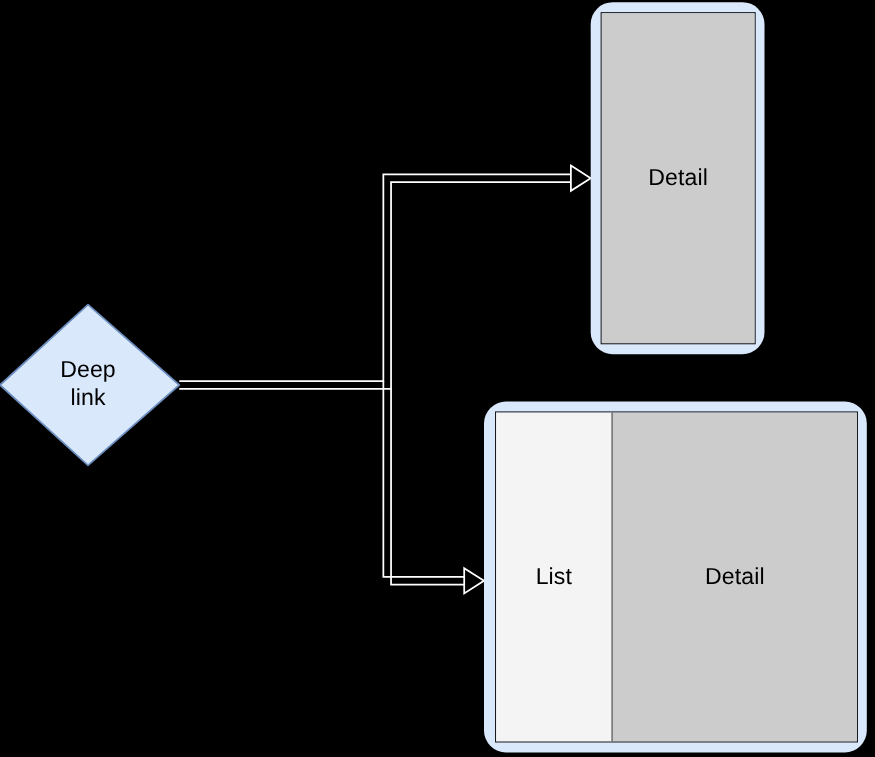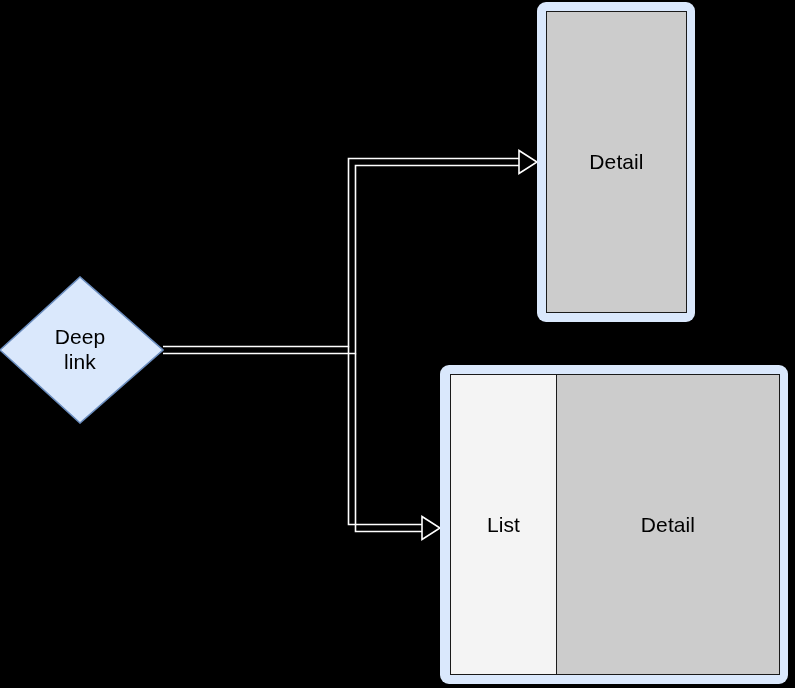--- a/index.html
+++ b/index.html
@@ -57,21 +57,21 @@
     line-height: 1.18;
     text-align: center;
     white-space: pre-line;
     letter-spacing: 0.1px;
   }
 
   
   .device {
     position: absolute;
     background: #dae8fc;
-    border-radius: 9px;
+    border-radius: 20px;
     box-sizing: border-box;
   }
   .device-phone {
     left: 537px;
     top: 2px;
     width: 158px;
     height: 320px;
     padding: 9px 8px 9px 9px;
   }
   .device-tablet {

